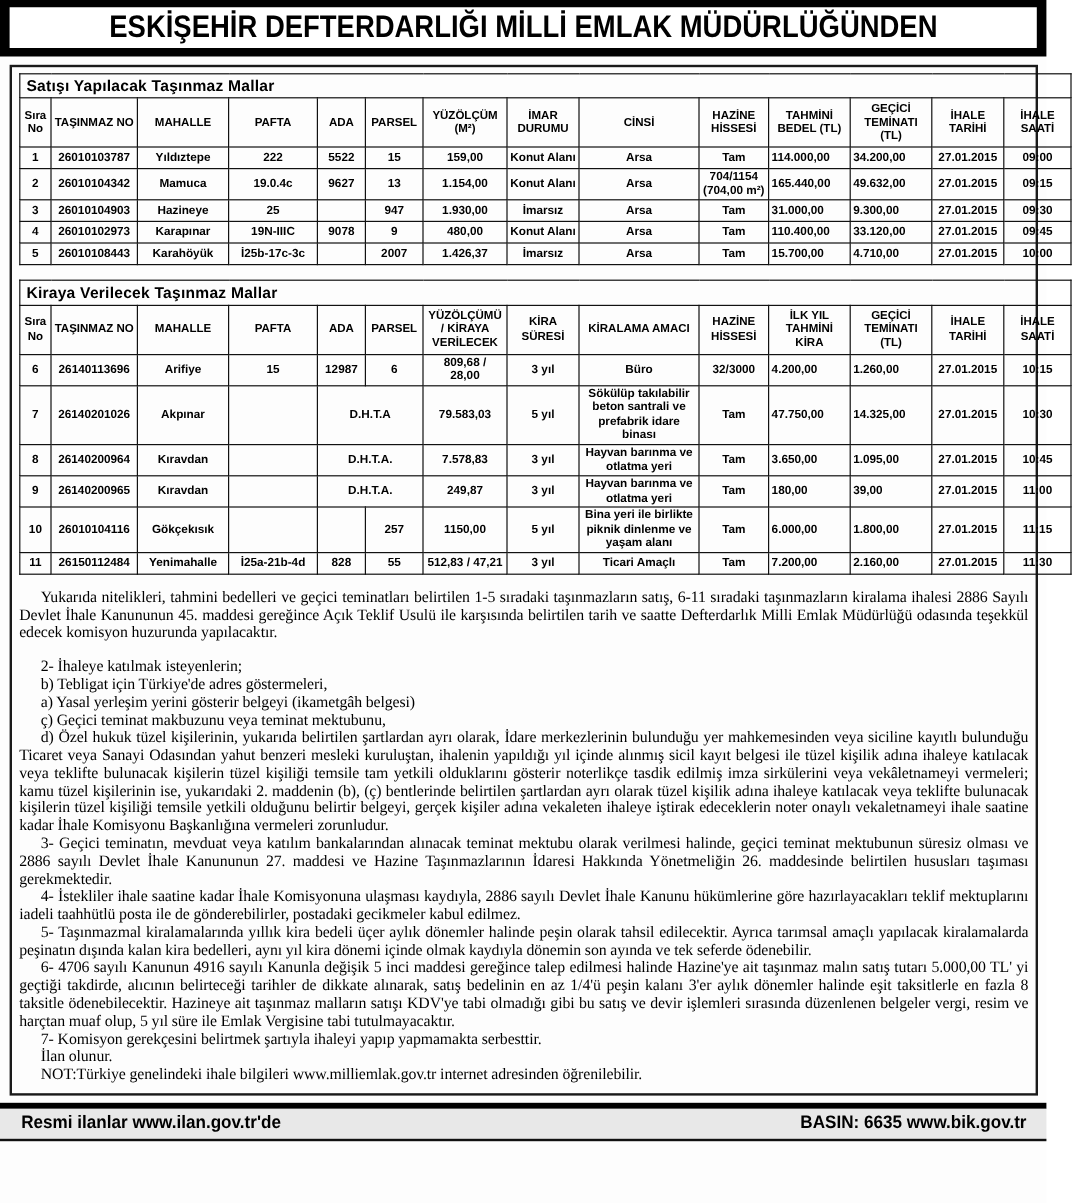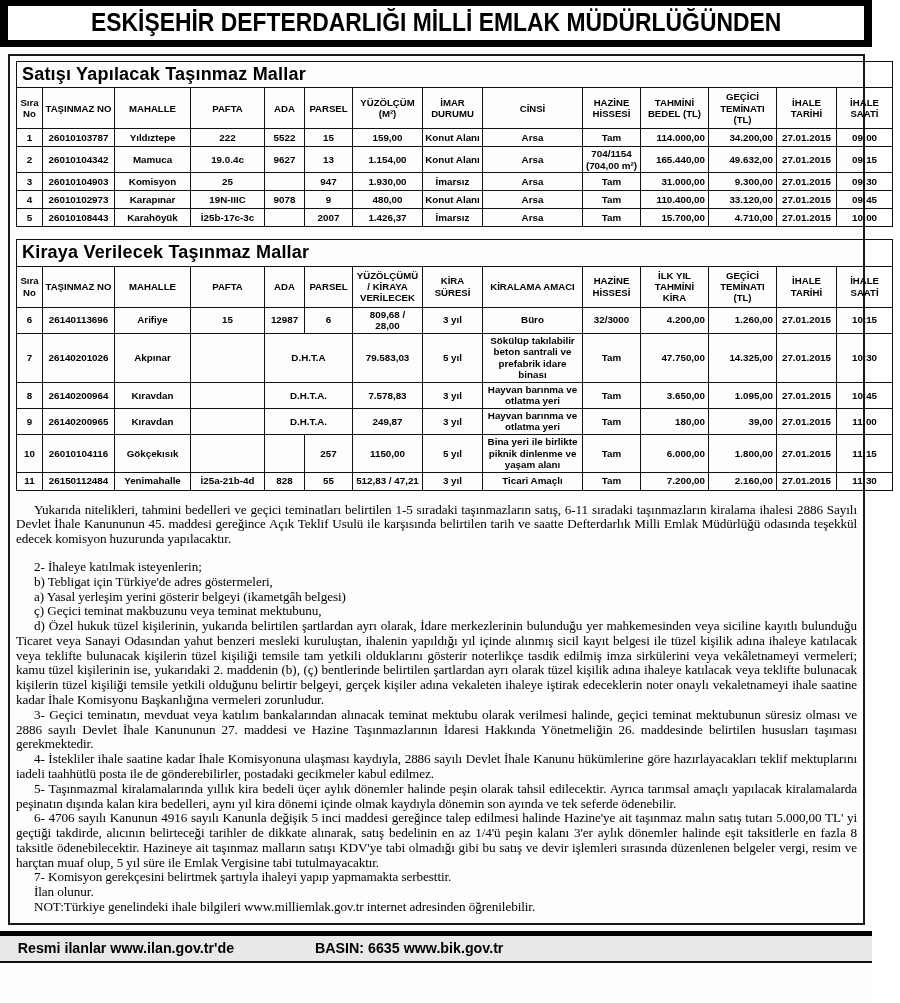--- a/index.html
+++ b/index.html
@@ -6,31 +6,31 @@
   .page{width:872px;min-height:1003px;background:#fdfdfd;font-family:"Liberation Sans",sans-serif;color:#000;box-sizing:border-box;}
   
   .masthead{border-top:6px solid #000;border-left:8px solid #000;border-right:8px solid #000;border-bottom:7px solid #000;background:#fff;text-align:center;padding:1px 0 2px;}
   .masthead h1{margin:0;font-size:26px;font-weight:bold;letter-spacing:0;display:inline-block;transform:scaleX(.88);white-space:nowrap;}
   
   .content-box{margin:7px 7px 0 8px;border:2px solid #1a1a1a;padding:5px 6px 8px;background:#fdfdfd;}
   
   table.t{width:100%;border-collapse:collapse;table-layout:fixed;margin:0 0 12px;}
   table.t td,table.t th{border:1.5px solid #111;font-size:9.8px;font-weight:bold;text-align:center;vertical-align:middle;padding:1px 2px;line-height:1.18;white-space:pre-line;word-wrap:break-word;font-family:"Liberation Sans",sans-serif;}
   table.t th{font-size:9.6px;}
-  table.t td.cap{text-align:left;font-size:18px;padding:2px 5px;letter-spacing:.2px;}
-  table.t td.num{text-align:right;padding-right:3px;}
+  table.t td.cap{text-align:left;font-size:13px;padding:2px 5px;letter-spacing:.2px;}
+  table.t td.num{text-align:left;padding-right:3px;}
   table.t tr.hdr th{height:38px;}
   table.t tr.data td{height:15px;}
   
   .paragraphs{margin-top:2px;font-family:Liberation Serif, serif;font-size:13.2px;line-height:1.12;text-align:justify;letter-spacing:-.1px;}
   .paragraphs p{margin:0;text-indent:18px;}
   .paragraphs p:first-child{margin-bottom:13px;}
   
   .footer-bar{height:5px;background:#000;margin-top:6px;}
-  .footer{background:#e8e8e8;border-bottom:2px solid #111;display:flex;justify-content:flex-start;gap:70px;align-items:center;padding:3px 12px 5px;font-weight:bold;font-size:15px;}
+  .footer{background:#e8e8e8;border-bottom:2px solid #111;display:flex;justify-content:space-between;gap:70px;align-items:center;padding:3px 12px 5px;font-weight:bold;font-size:15px;}
   .footer span{display:inline-block;transform:scaleX(.95);white-space:nowrap;}
 </style>
 </head>
 <body>
 
 <div class="page">
 
   <header class="masthead">
     <h1>ESKİŞEHİR DEFTERDARLIĞI MİLLİ EMLAK MÜDÜRLÜĞÜNDEN</h1>
   </header>
@@ -111,21 +111,21 @@
             <td>704/1154
 (704,00 m²)</td>
             <td class="num">165.440,00</td>
             <td class="num">49.632,00</td>
             <td>27.01.2015</td>
             <td>09:15</td>
           </tr>
           <tr class="data">
             <td>3</td>
             <td>26010104903</td>
-            <td>Komisyon</td>
+            <td>Hazineye</td>
             <td>25</td>
             <td></td>
             <td>947</td>
             <td>1.930,00</td>
             <td>İmarsız</td>
             <td>Arsa</td>
             <td>Tam</td>
             <td class="num">31.000,00</td>
             <td class="num">9.300,00</td>
             <td>27.01.2015</td>

